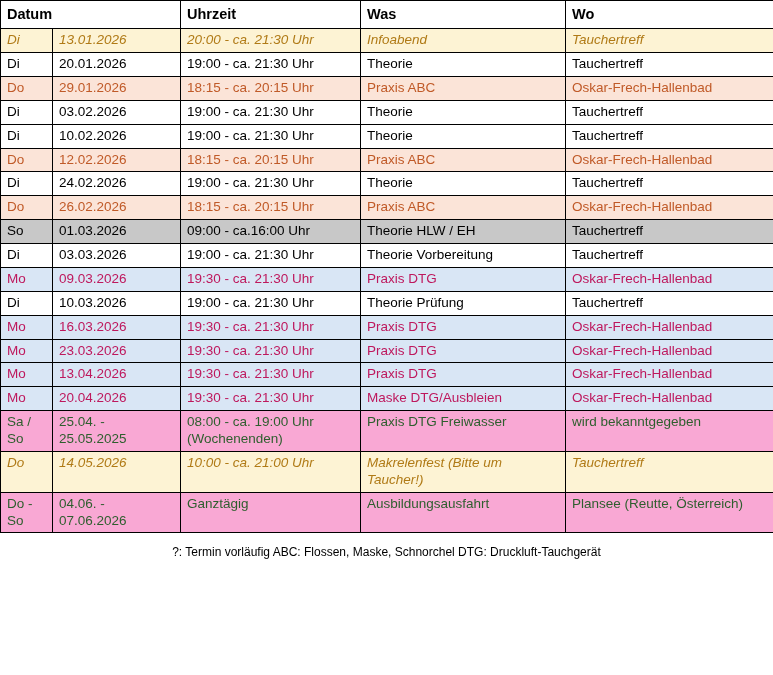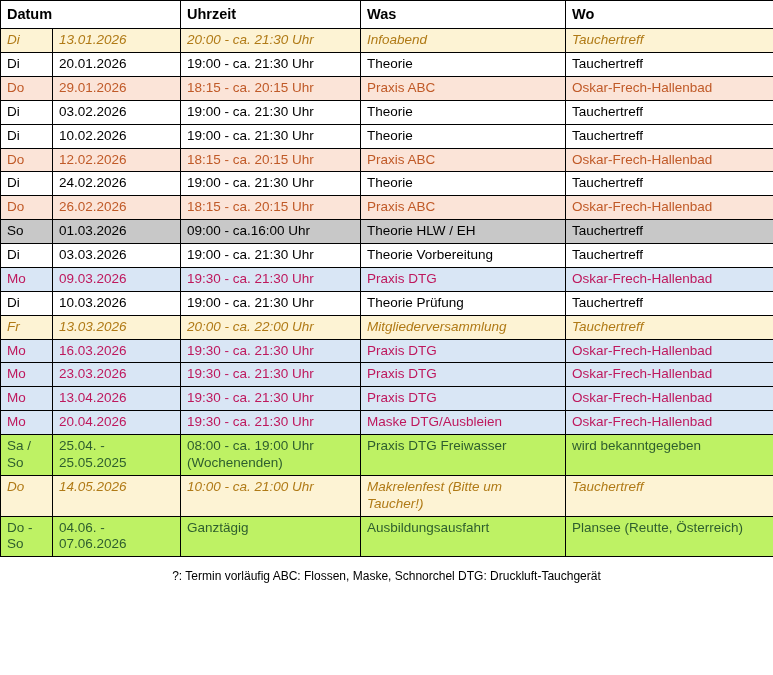--- a/index.html
+++ b/index.html
@@ -47,21 +47,21 @@
     padding-bottom: 5px;
   }
   
   .hdr-datum { }
 
   .row-white  td { background: #ffffff; }
   .row-cream  td { background: #fdf3d4; font-style: italic; color: #b07a16; }
   .row-peach  td { background: #fbe4d8; color: #c05a28; }
   .row-gray   td { background: #c8c8c8; color: #000000; }
   .row-blue   td { background: #d9e6f5; color: #be185d; }
-  .row-green  td { background: #bef264; color: #2e5e2e; }
+  .row-green  td { background: #f9a8d4; color: #2e5e2e; }
 
   .row-cream td { font-style: italic; }
 
   .footnote {
     text-align: center;
     font-size: 12px;
     padding-top: 12px;
     color: #000000;
   }
   .nowrap-break { white-space: pre-line; }
@@ -164,27 +164,20 @@
           <td class="nowrap-break">Praxis DTG</td>
           <td class="nowrap-break">Oskar-Frech-Hallenbad</td>
         </tr>
         <tr class="row-white">
           <td class="nowrap-break">Di</td>
           <td class="nowrap-break">10.03.2026</td>
           <td class="nowrap-break">19:00 - ca. 21:30 Uhr</td>
           <td class="nowrap-break">Theorie Prüfung</td>
           <td class="nowrap-break">Tauchertreff</td>
         </tr>
-        <tr class="row-cream">
-          <td class="nowrap-break">Fr</td>
-          <td class="nowrap-break">13.03.2026</td>
-          <td class="nowrap-break">20:00 - ca. 22:00 Uhr</td>
-          <td class="nowrap-break">Mitgliederversammlung</td>
-          <td class="nowrap-break">Tauchertreff</td>
-        </tr>
         <tr class="row-blue">
           <td class="nowrap-break">Mo</td>
           <td class="nowrap-break">16.03.2026</td>
           <td class="nowrap-break">19:30 - ca. 21:30 Uhr</td>
           <td class="nowrap-break">Praxis DTG</td>
           <td class="nowrap-break">Oskar-Frech-Hallenbad</td>
         </tr>
         <tr class="row-blue">
           <td class="nowrap-break">Mo</td>
           <td class="nowrap-break">23.03.2026</td>

